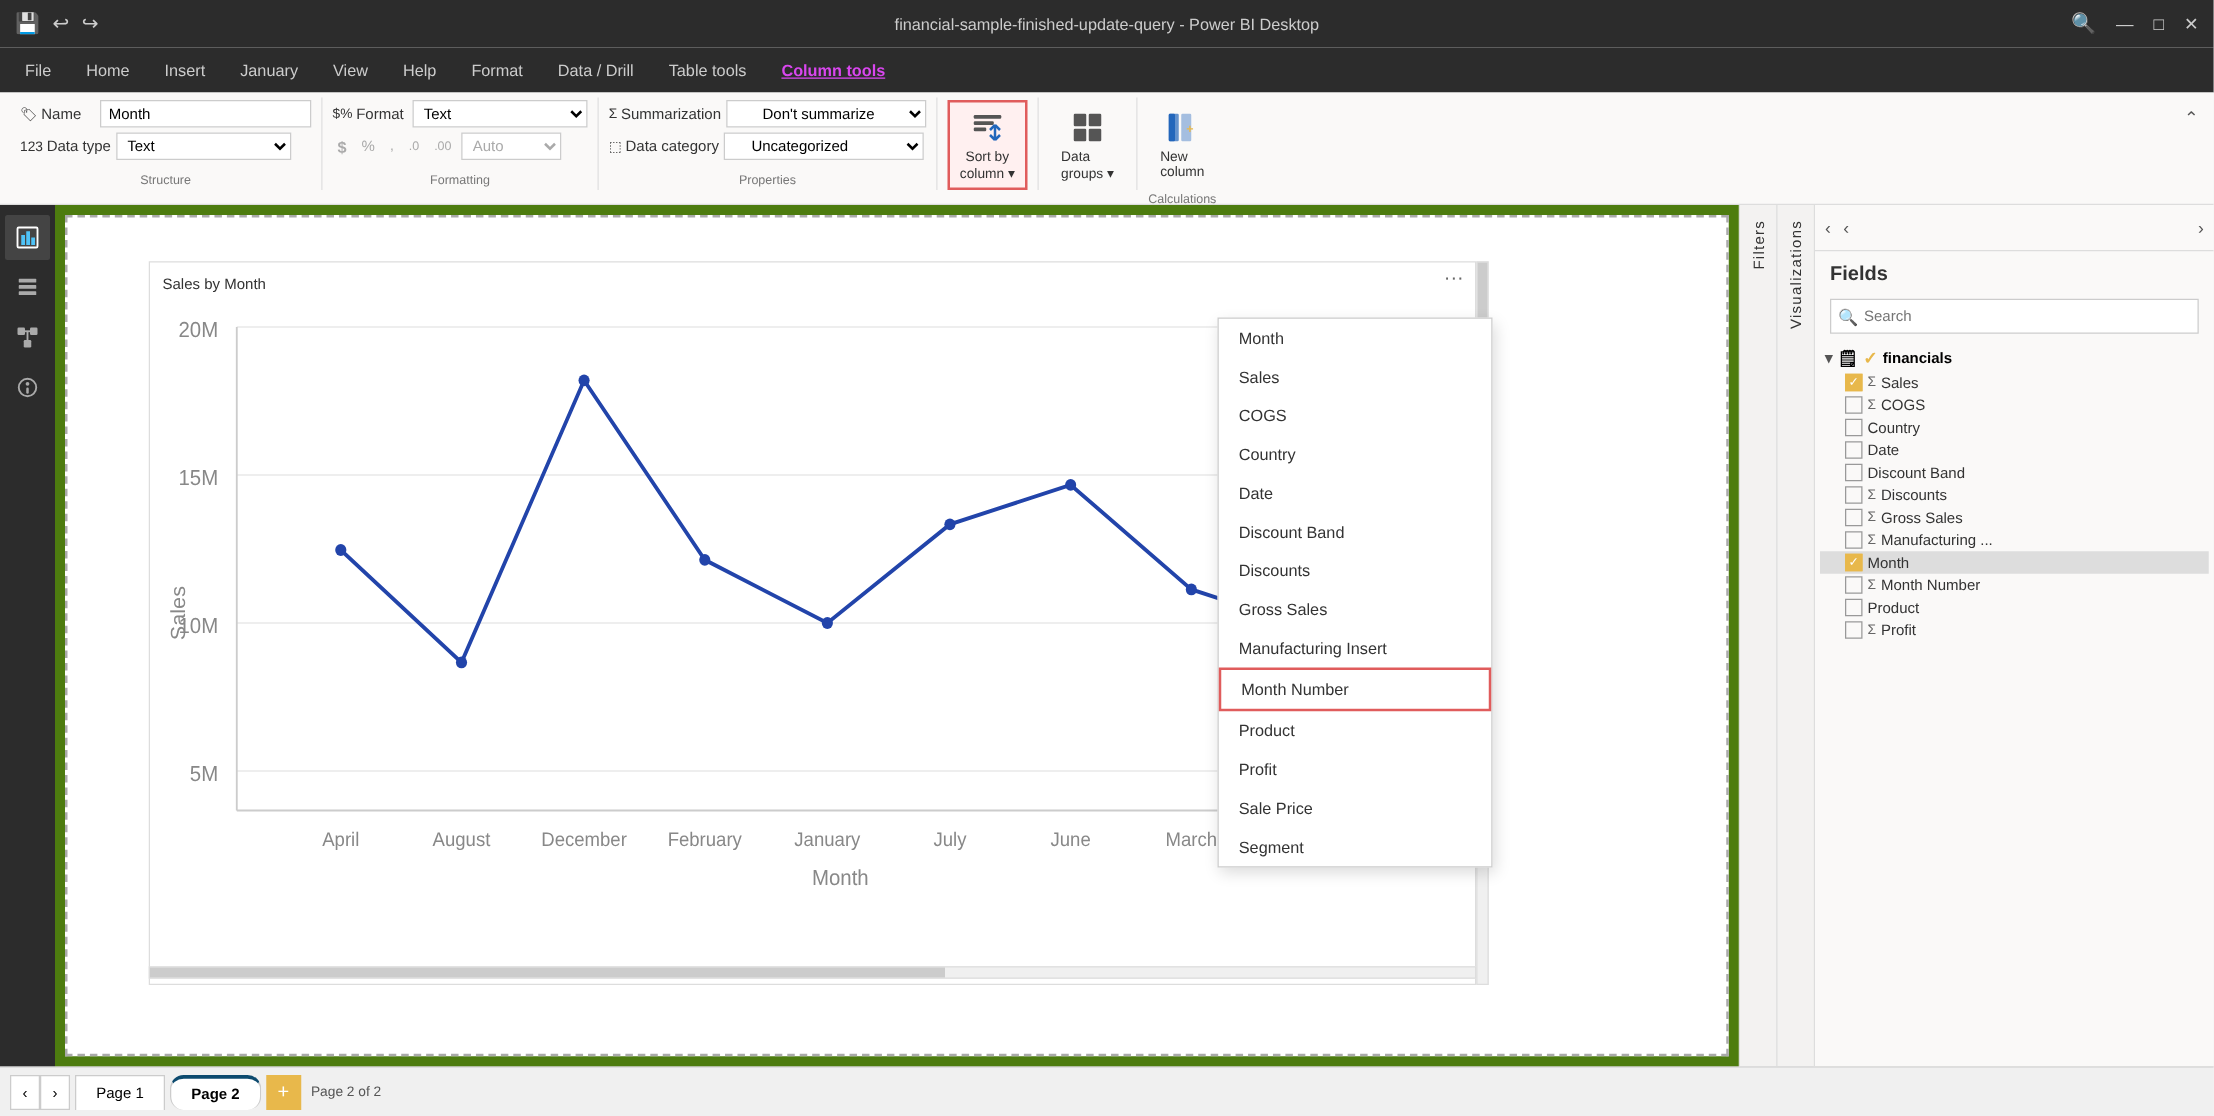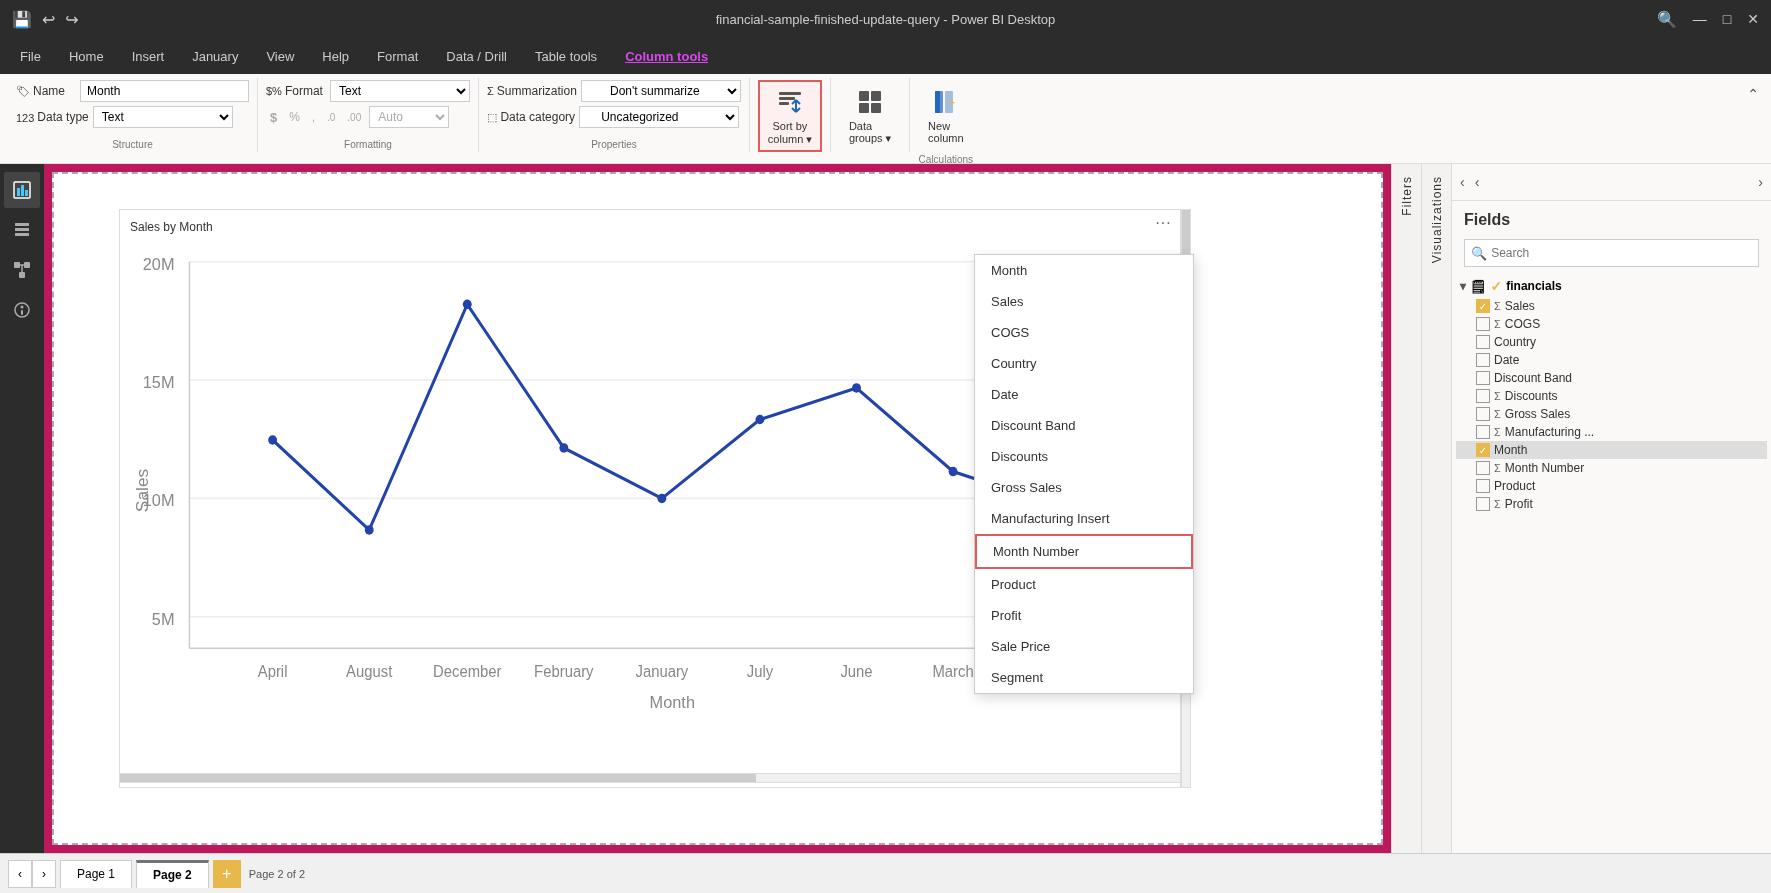--- a/index.html
+++ b/index.html
@@ -155,21 +155,21 @@
       justify-content: center;
       cursor: pointer;
       color: #aaa;
       border-radius: 2px;
     }
     .left-icon.active { background: #444; color: #fff; }
 
     
     .canvas-area {
       flex: 1;
-      background: #be185d;
+      background: #4d7c0f;
       padding: 8px;
       position: relative;
       overflow: hidden;
     }
 
     
     .report-canvas {
       background: #fff;
       border: 2px dashed #aaa;
       width: 100%;
@@ -207,21 +207,22 @@
       font-size: 12px;
       cursor: pointer;
       margin-left: 4px;
       height: 28px;
       display: flex;
       align-items: center;
     }
     .page-tab.active {
       background: #fff;
       font-weight: 600;
-      border-top: 3px solid #737373;
+      border-top: 3px solid #0c4a6e;
+      border-radius: 11px;
     }
     .page-tab-add {
       width: 28px;
       height: 28px;
       background: #e8b84b;
       border: none;
       cursor: pointer;
       display: flex;
       align-items: center;
       justify-content: center;

